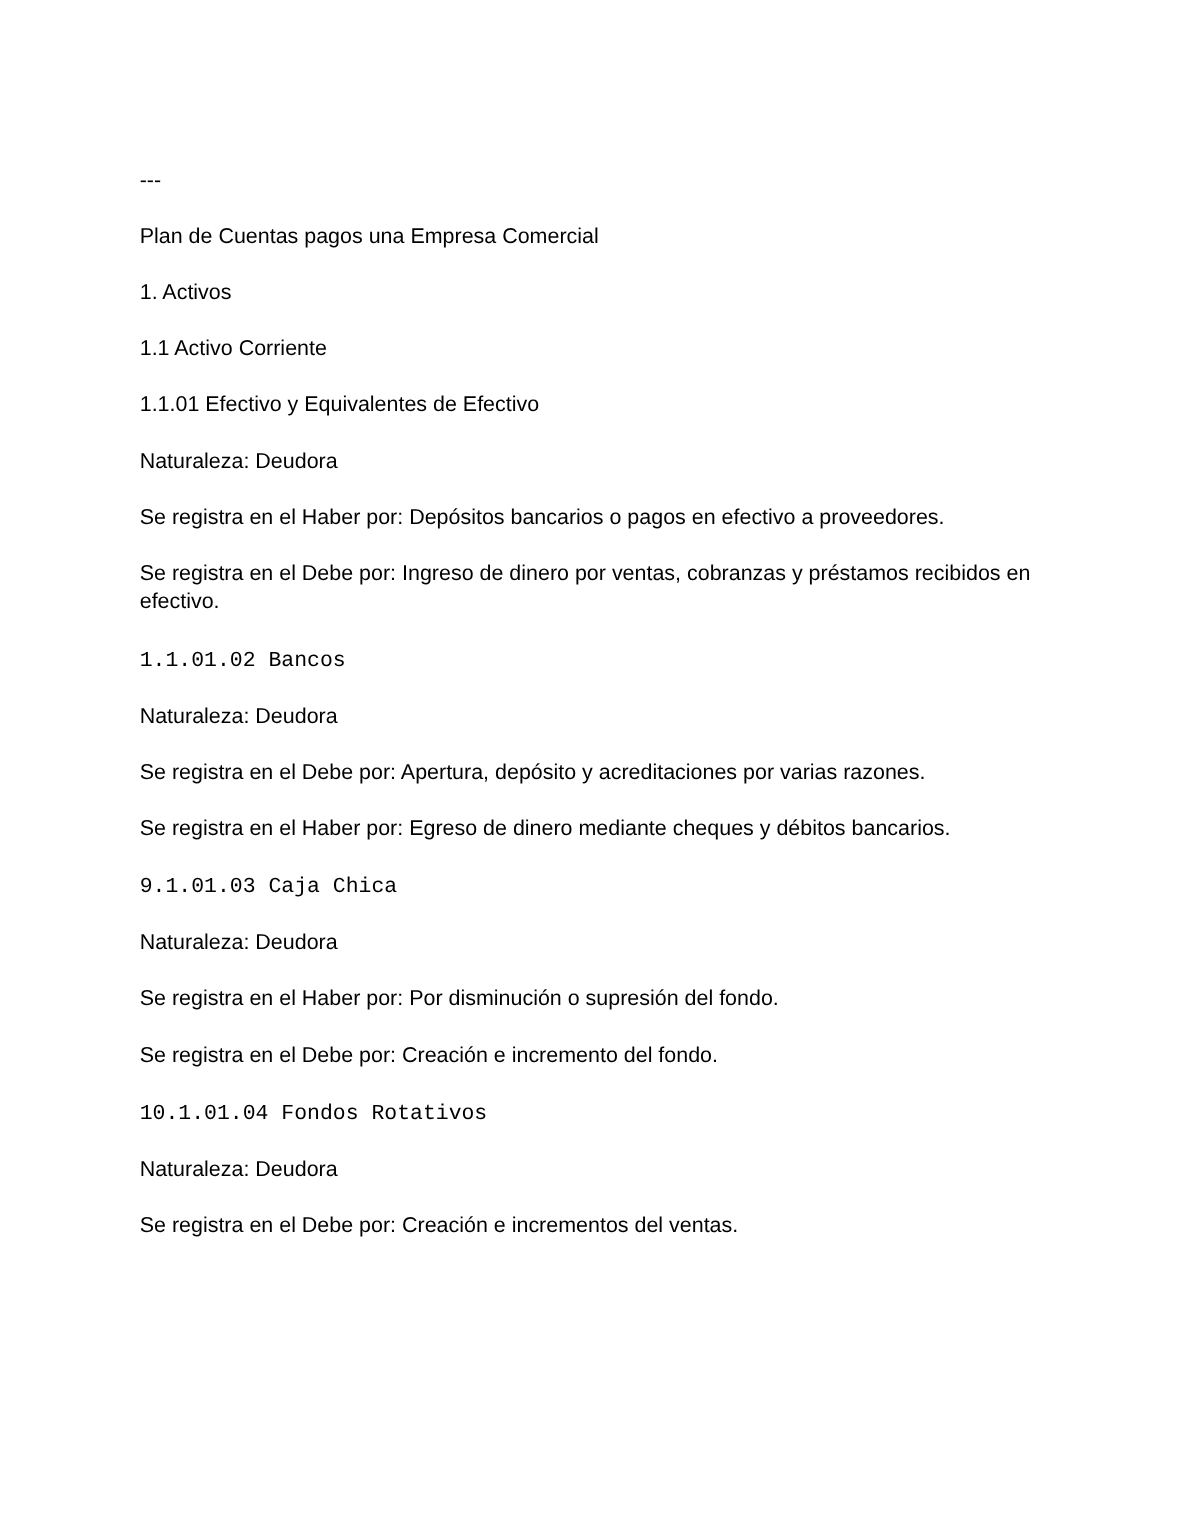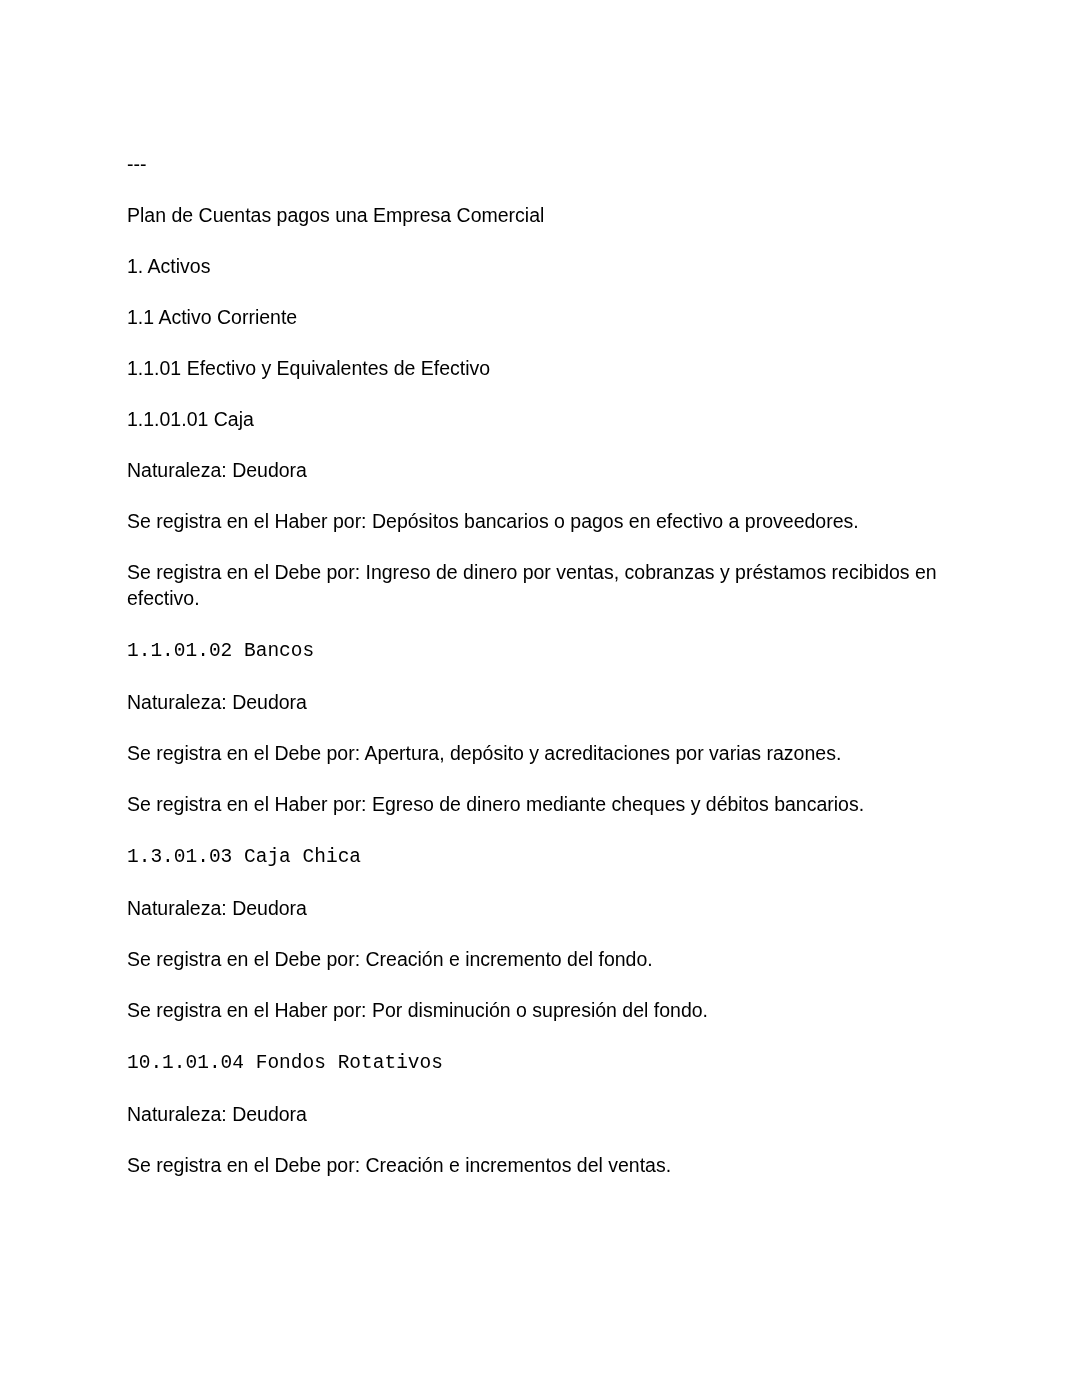--- a/index.html
+++ b/index.html
@@ -37,29 +37,28 @@
 </head>
 <body>
 
 <div class="page" style="background: rgb(255, 255, 255);">
   <div class="content" style="color: rgb(0, 0, 0);">
       <p class="para">---</p>
       <p class="para">Plan de Cuentas pagos una Empresa Comercial</p>
       <p class="para">1. Activos</p>
       <p class="para">1.1 Activo Corriente</p>
       <p class="para">1.1.01 Efectivo y Equivalentes de Efectivo</p>
-      <p class="para">1.1.01.01 Caja</p>
       <p class="para">Naturaleza: Deudora</p>
       <p class="para">Se registra en el Haber por: Depósitos bancarios o pagos en efectivo a proveedores.</p>
       <p class="para">Se registra en el Debe por: Ingreso de dinero por ventas, cobranzas y préstamos recibidos en efectivo.</p>
       <p class="para section-break">1.1.01.02 Bancos</p>
       <p class="para">Naturaleza: Deudora</p>
       <p class="para">Se registra en el Debe por: Apertura, depósito y acreditaciones por varias razones.</p>
       <p class="para">Se registra en el Haber por: Egreso de dinero mediante cheques y débitos bancarios.</p>
-      <p class="para section-break">1.3.01.03 Caja Chica</p>
+      <p class="para section-break">9.1.01.03 Caja Chica</p>
       <p class="para">Naturaleza: Deudora</p>
+      <p class="para">Se registra en el Haber por: Por disminución o supresión del fondo.</p>
       <p class="para">Se registra en el Debe por: Creación e incremento del fondo.</p>
-      <p class="para">Se registra en el Haber por: Por disminución o supresión del fondo.</p>
       <p class="para section-break">10.1.01.04 Fondos Rotativos</p>
       <p class="para">Naturaleza: Deudora</p>
       <p class="para">Se registra en el Debe por: Creación e incrementos del ventas.</p>
     </div>
 </div>
 
 </body></html>

